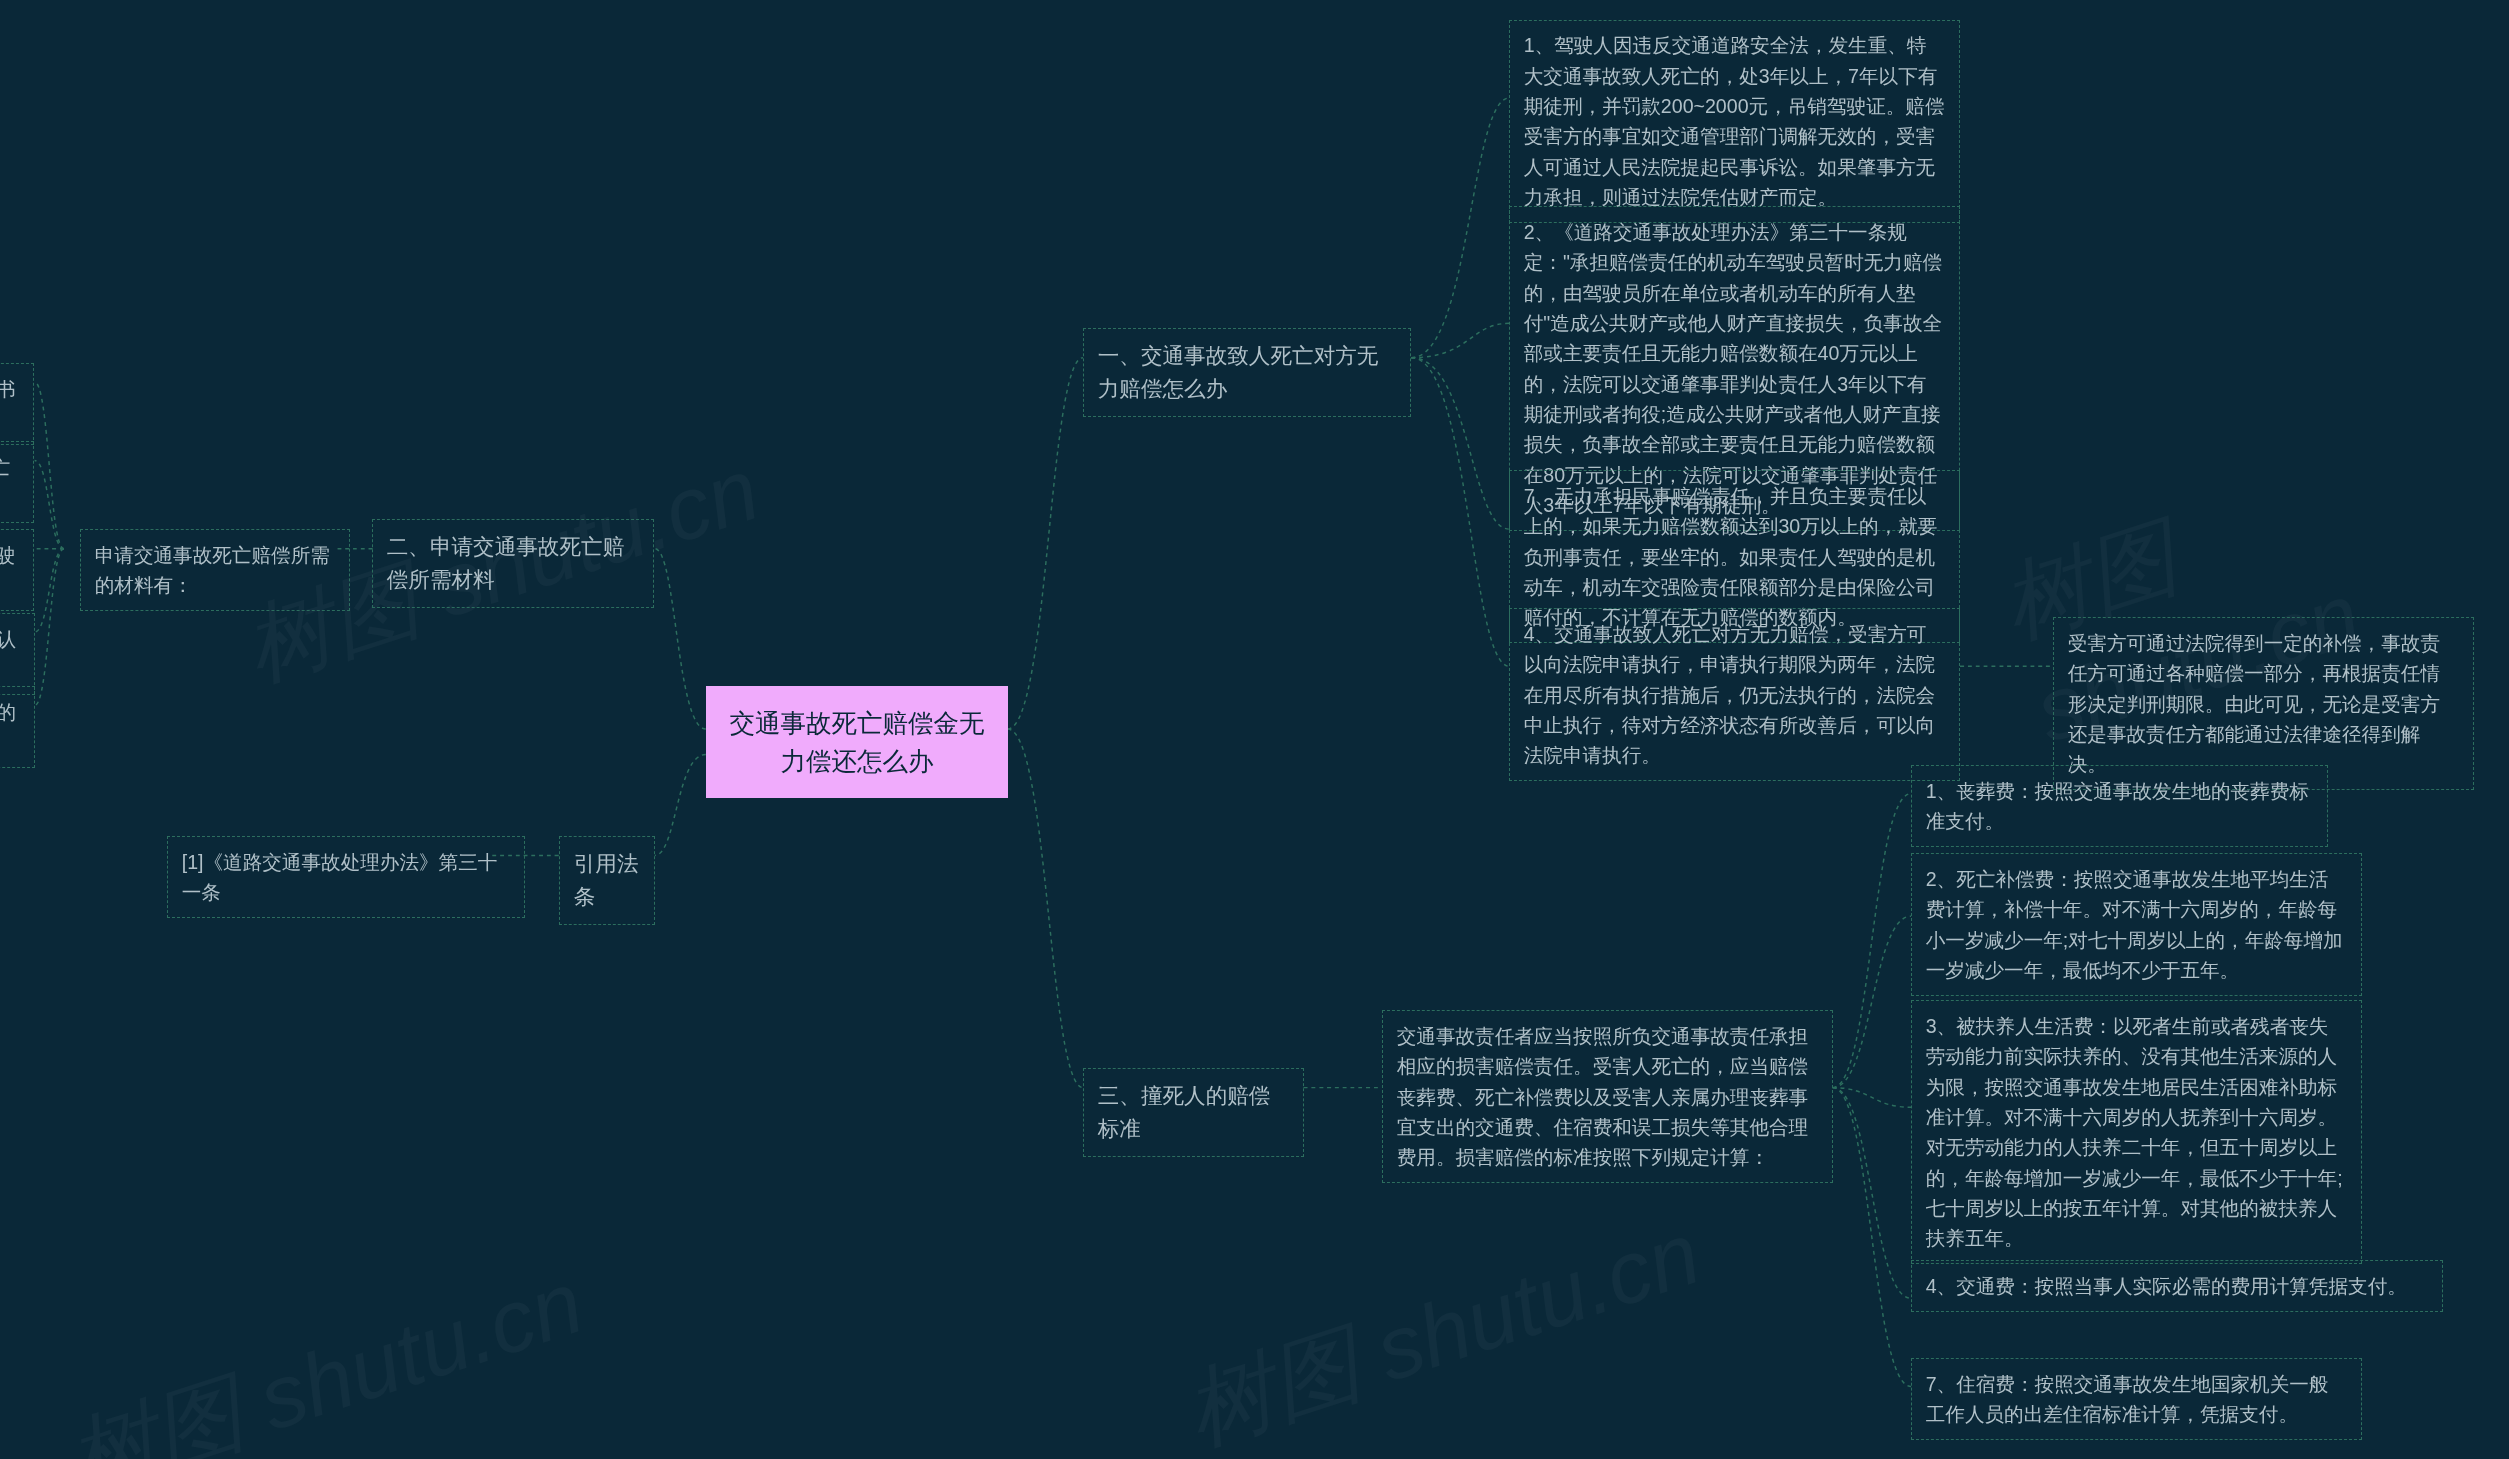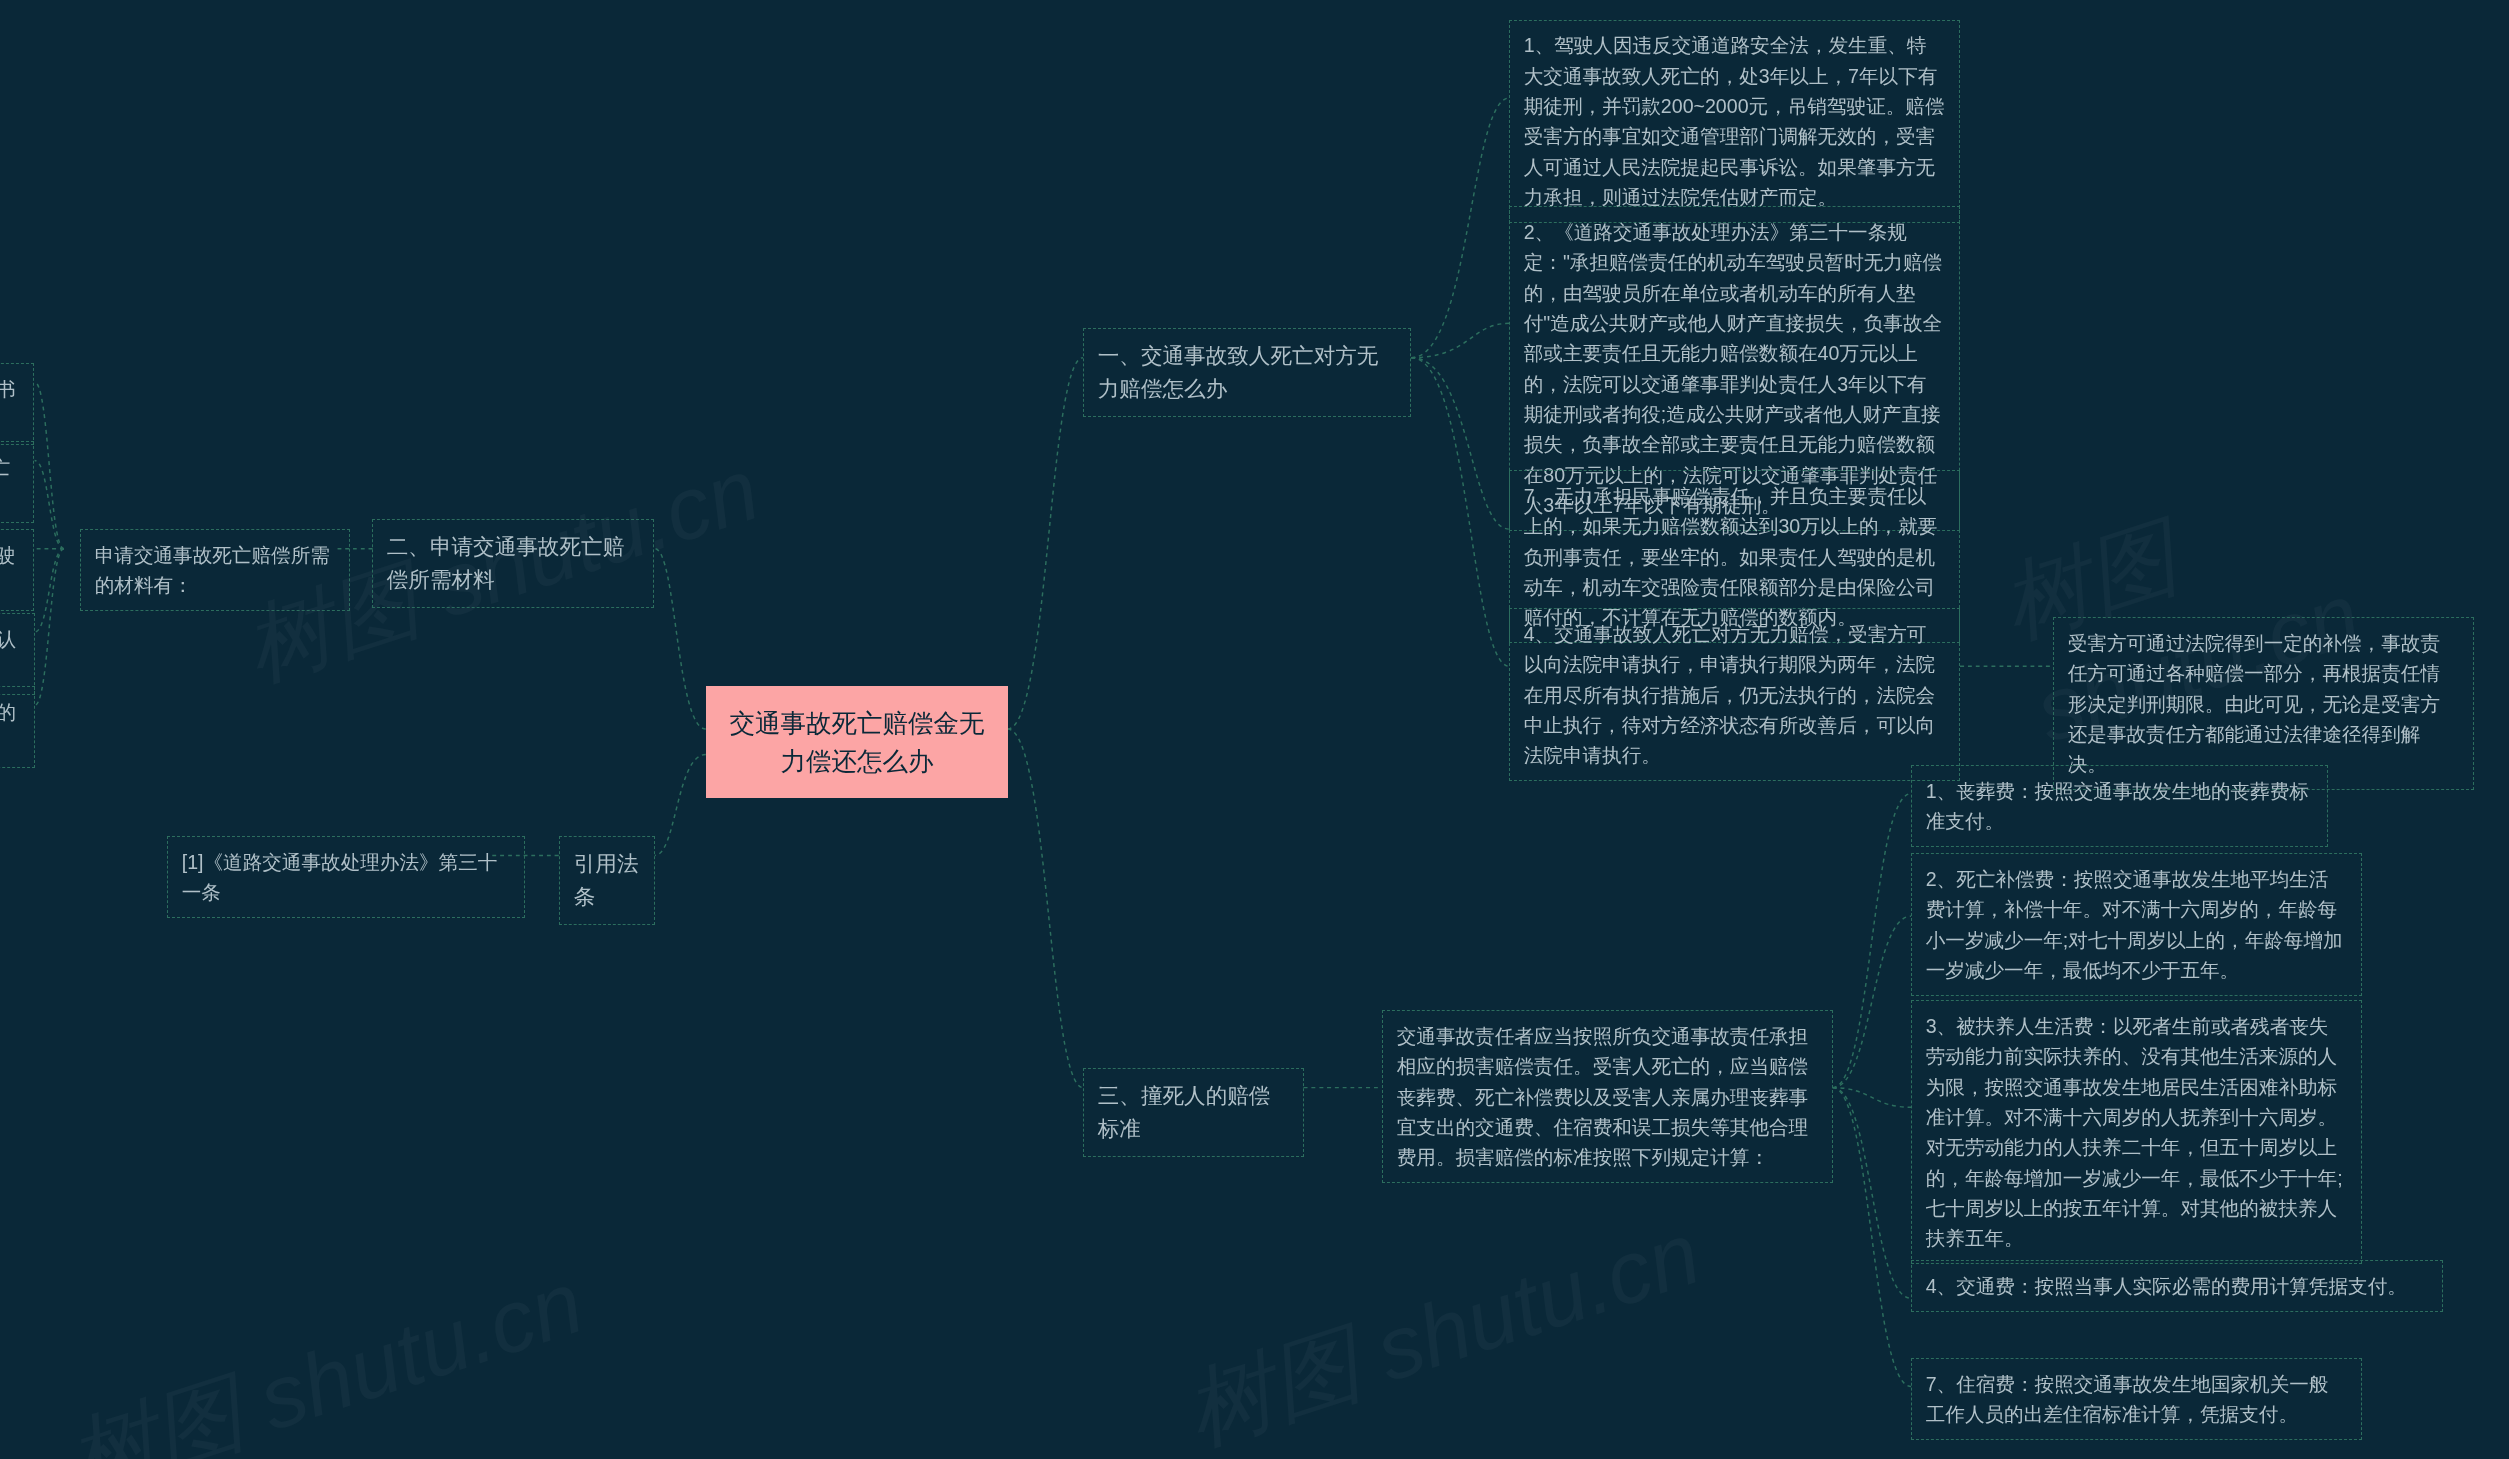--- a/index.html
+++ b/index.html
@@ -31,21 +31,21 @@
     border: 1px dashed #2c6e5e;
     background: rgba(10,40,56,0.0);
     padding: 9.8px 13.7px;
     box-sizing: border-box;
     font-size: 19.6px;
     line-height: 1.55;
     color: #b0c0c8;
   }
   .root {
     border: none;
-    background: #fca5a5;
+    background: #f0abfc;
     color: #0a2838;
     text-align: center;
     font-size: 25.5px;
     font-weight: 500;
     padding: 17.6px 19.6px;
     line-height: 1.5;
   }
   .branch {
     font-size: 21.6px;
   }

